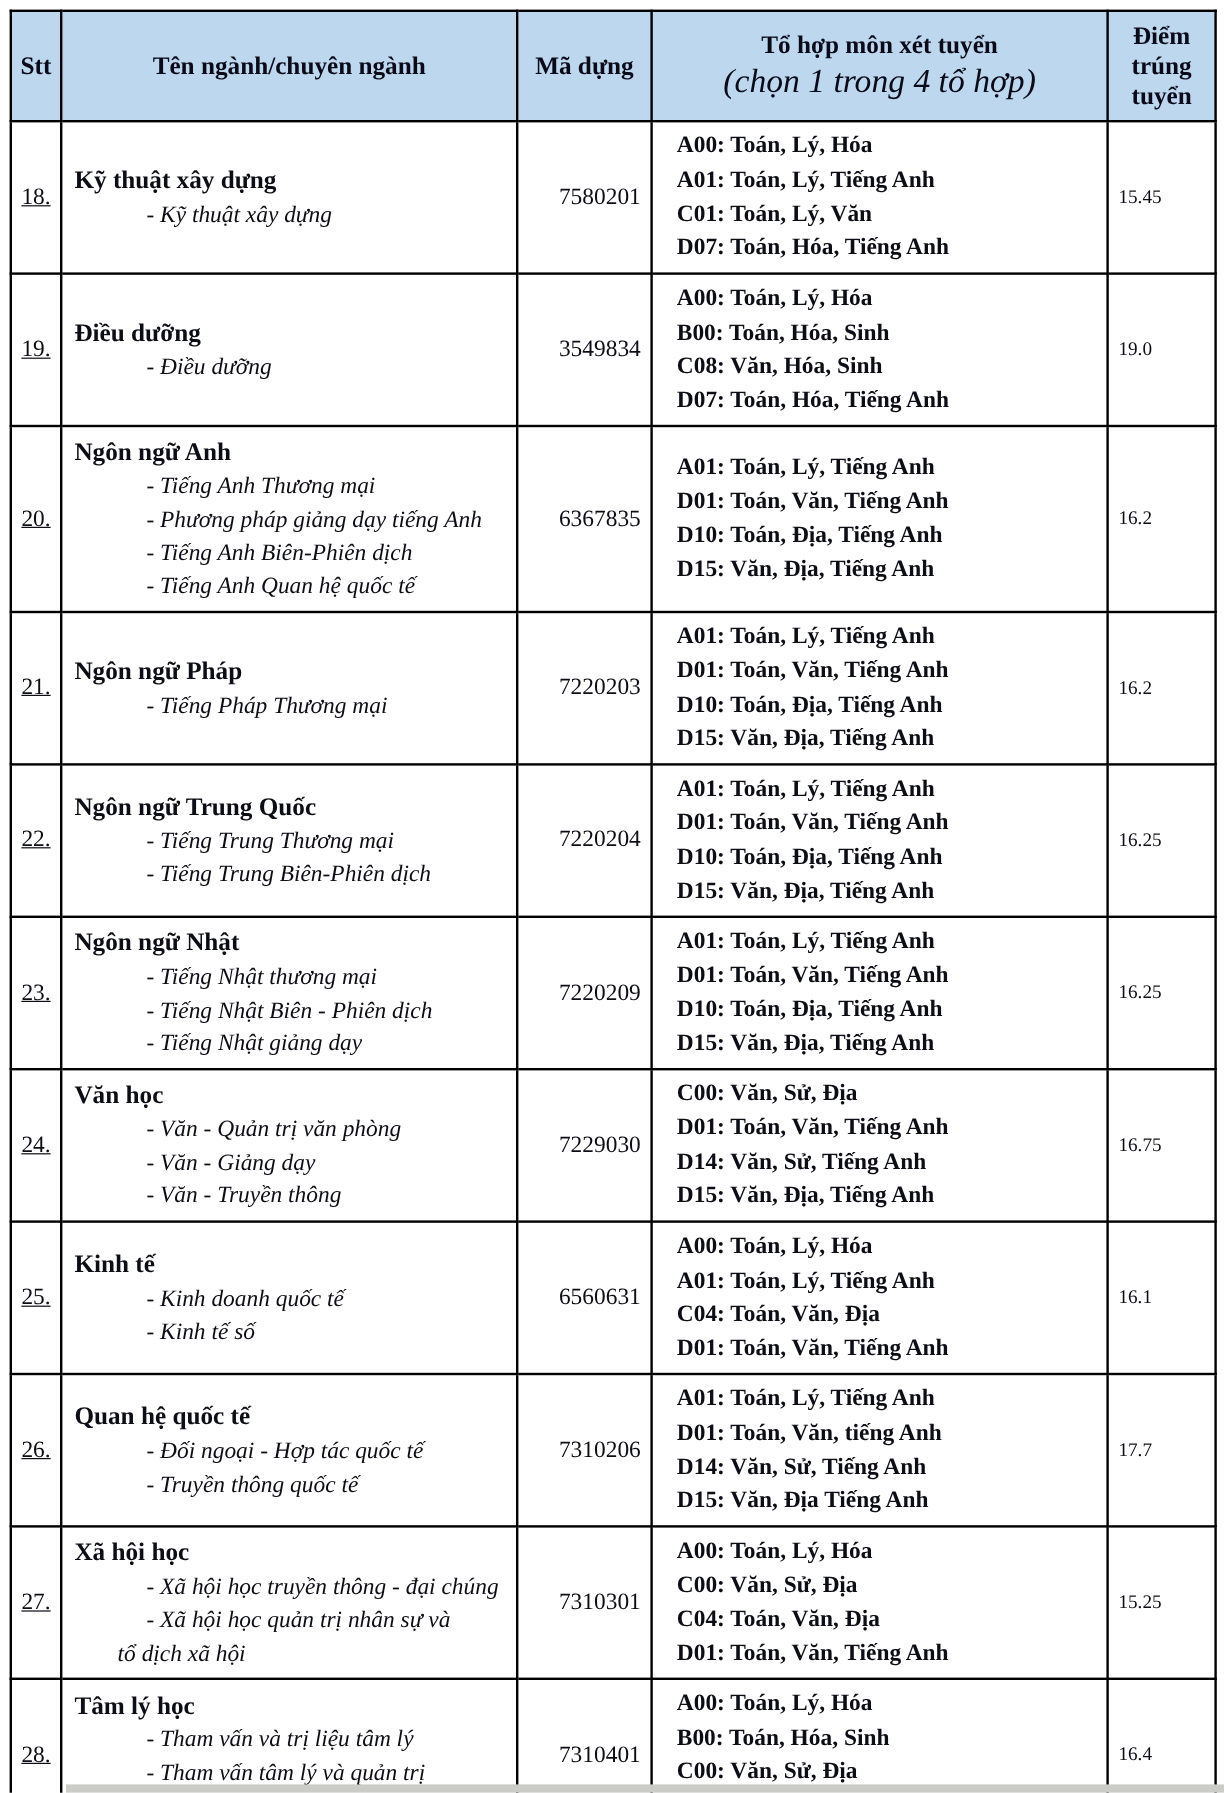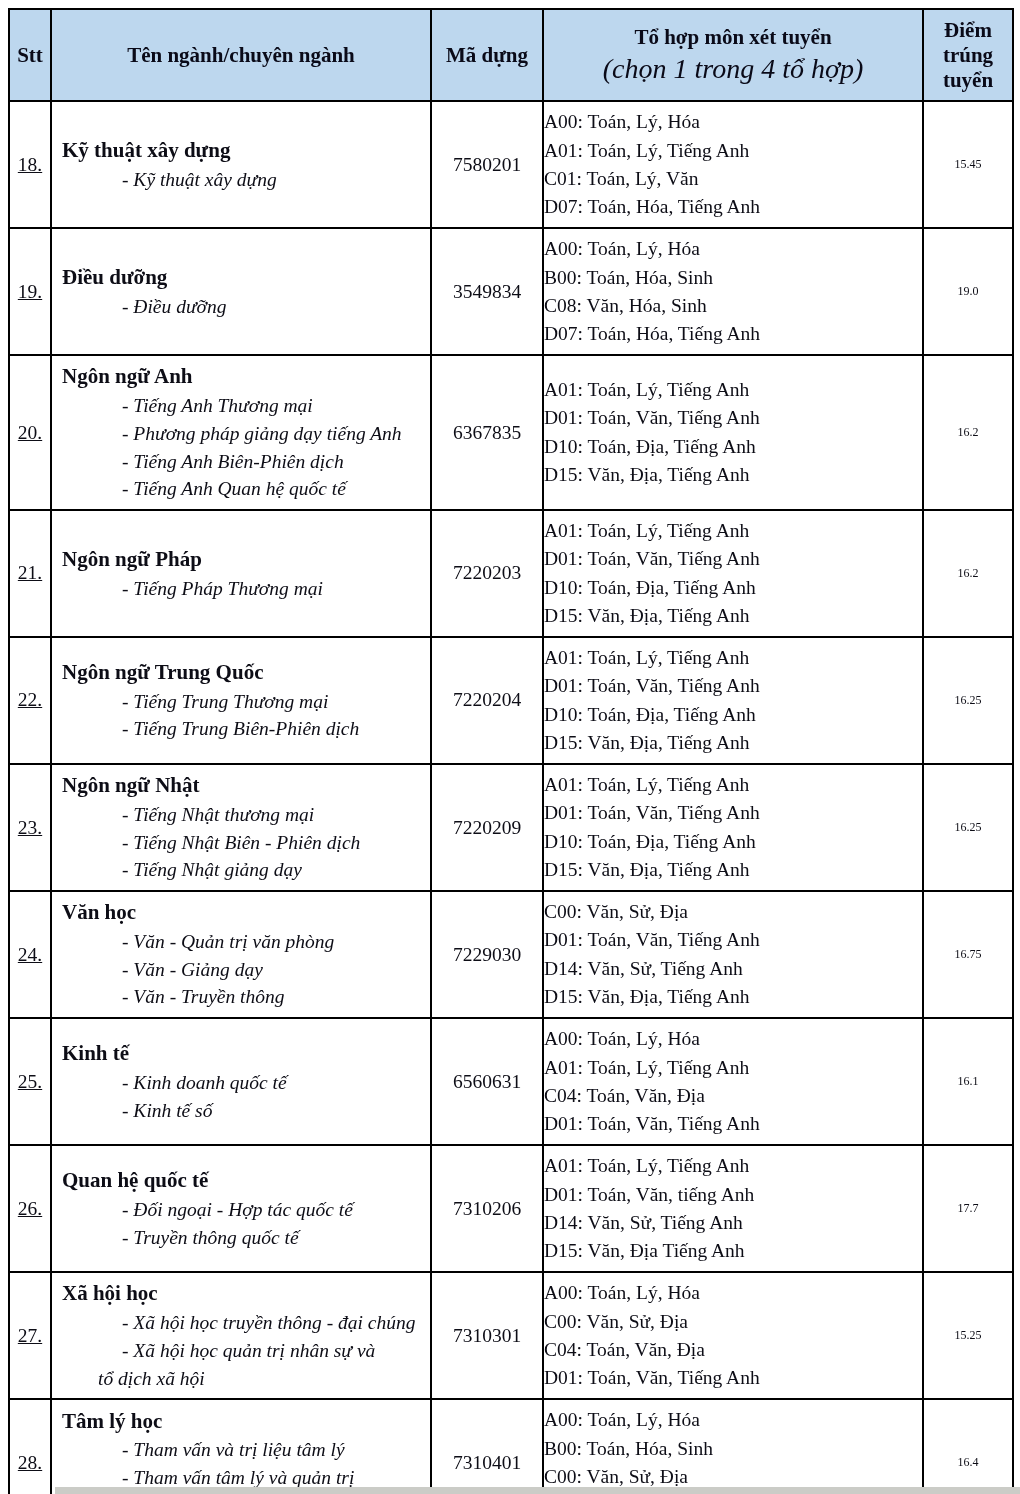--- a/index.html
+++ b/index.html
@@ -70,33 +70,33 @@
   }
   .sub {
     font-style: italic;
     line-height: 1.42;
     margin-left: 36px;
   }
   .sub.indent {
     padding-left: 24px;
   }
   .cell-code {
-    text-align: center;
+    text-align: right;
   }
   .cell-combos {
-    padding-left: 0;
+    padding-left: 20px;
     padding-right: 6px;
+    font-weight: bold;
   }
   .combo-line {
     line-height: 1.45;
     white-space: nowrap;
   }
   .cell-score {
-    text-align: center;
-    font-size: 12px;
+    font-size: 16px;
   }
   .bottom-strip {
     position: absolute;
     left: 55px;
     right: 0;
     bottom: 0;
     height: 7px;
     background: #cbccc7;
   }
 </style>

